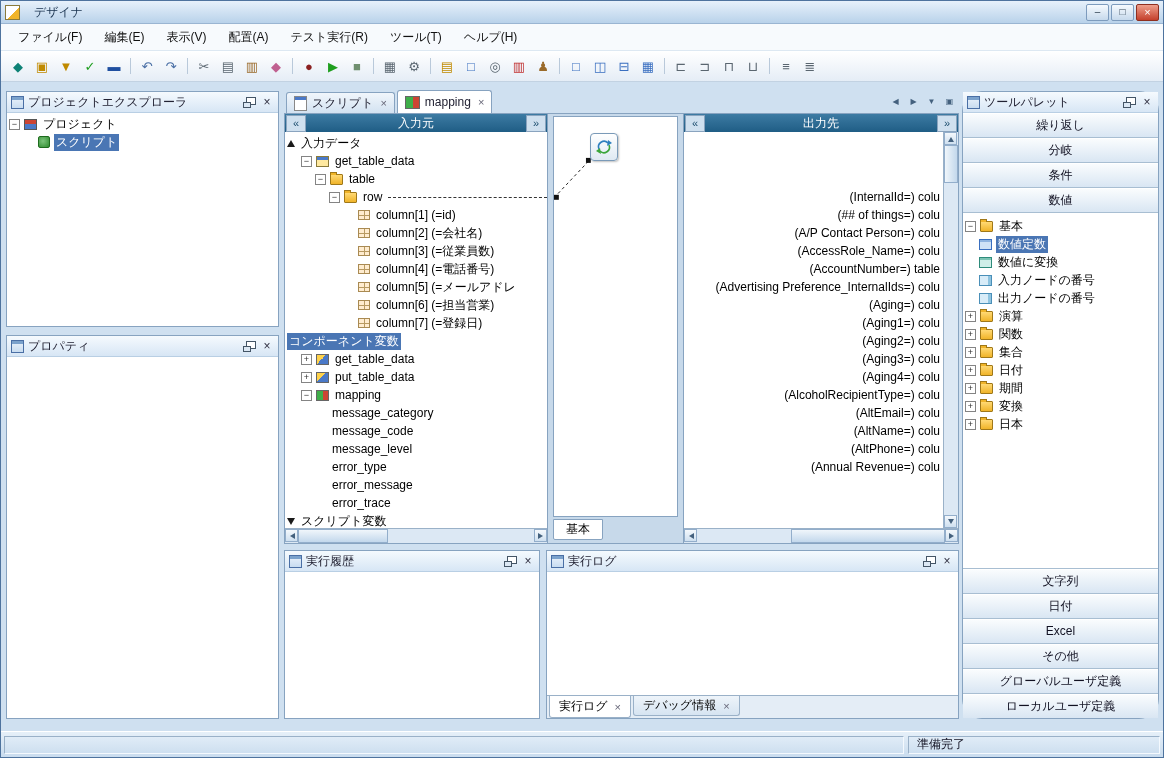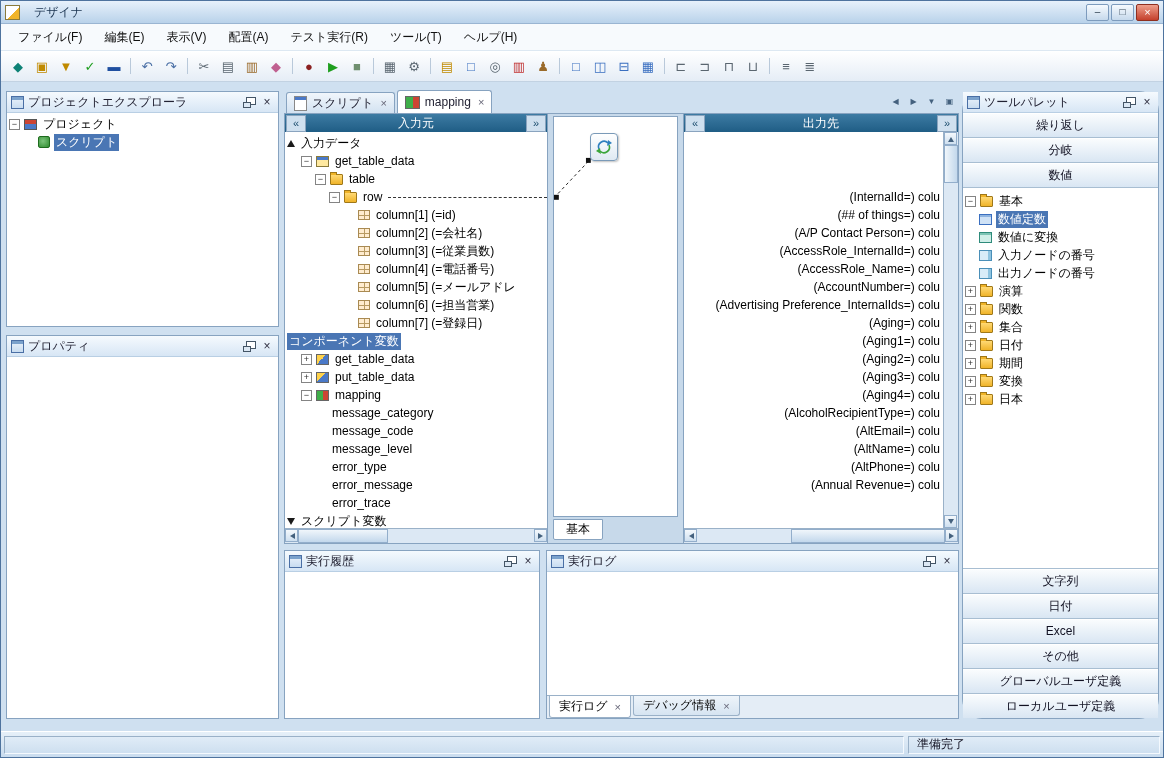--- a/index.html
+++ b/index.html
@@ -584,25 +584,24 @@
           </div>
           <div class="obody">
             <div class="olist">
 
                 <div class="orow">(InternalId=) colu</div>
 
                 <div class="orow">(## of things=) colu</div>
 
                 <div class="orow">(A/P Contact Person=) colu</div>
 
-                <div class="orow">(AccessRole_InternalId=) colu</div>
 
                 <div class="orow">(AccessRole_Name=) colu</div>
 
-                <div class="orow">(AccountNumber=) colu</div>
+                <div class="orow">(AccountNumber=) table</div>
 
 
                 <div class="orow">(Advertising Preference_InternalIds=) colu</div>
 
                 <div class="orow">(Aging=) colu</div>
 
                 <div class="orow">(Aging1=) colu</div>
 
                 <div class="orow">(Aging2=) colu</div>
 
@@ -687,20 +686,21 @@
           <span class="ptitle">ツールパレット</span>
           <span class="float-btn"></span>
           <span class="close-btn">×</span>
         </div>
         <div class="pcat-group top">
 
             <div class="pcat">繰り返し</div>
 
             <div class="pcat">分岐</div>
 
+            <div class="pcat">条件</div>
 
             <div class="pcat">数値</div>
           </div>
         <div class="ptree">
 
             <div class="trow d0">
               <span class="tg minus"></span>
               <span class="ti ic-folder"></span>
               <span class="tlabel">基本</span>
             </div>

